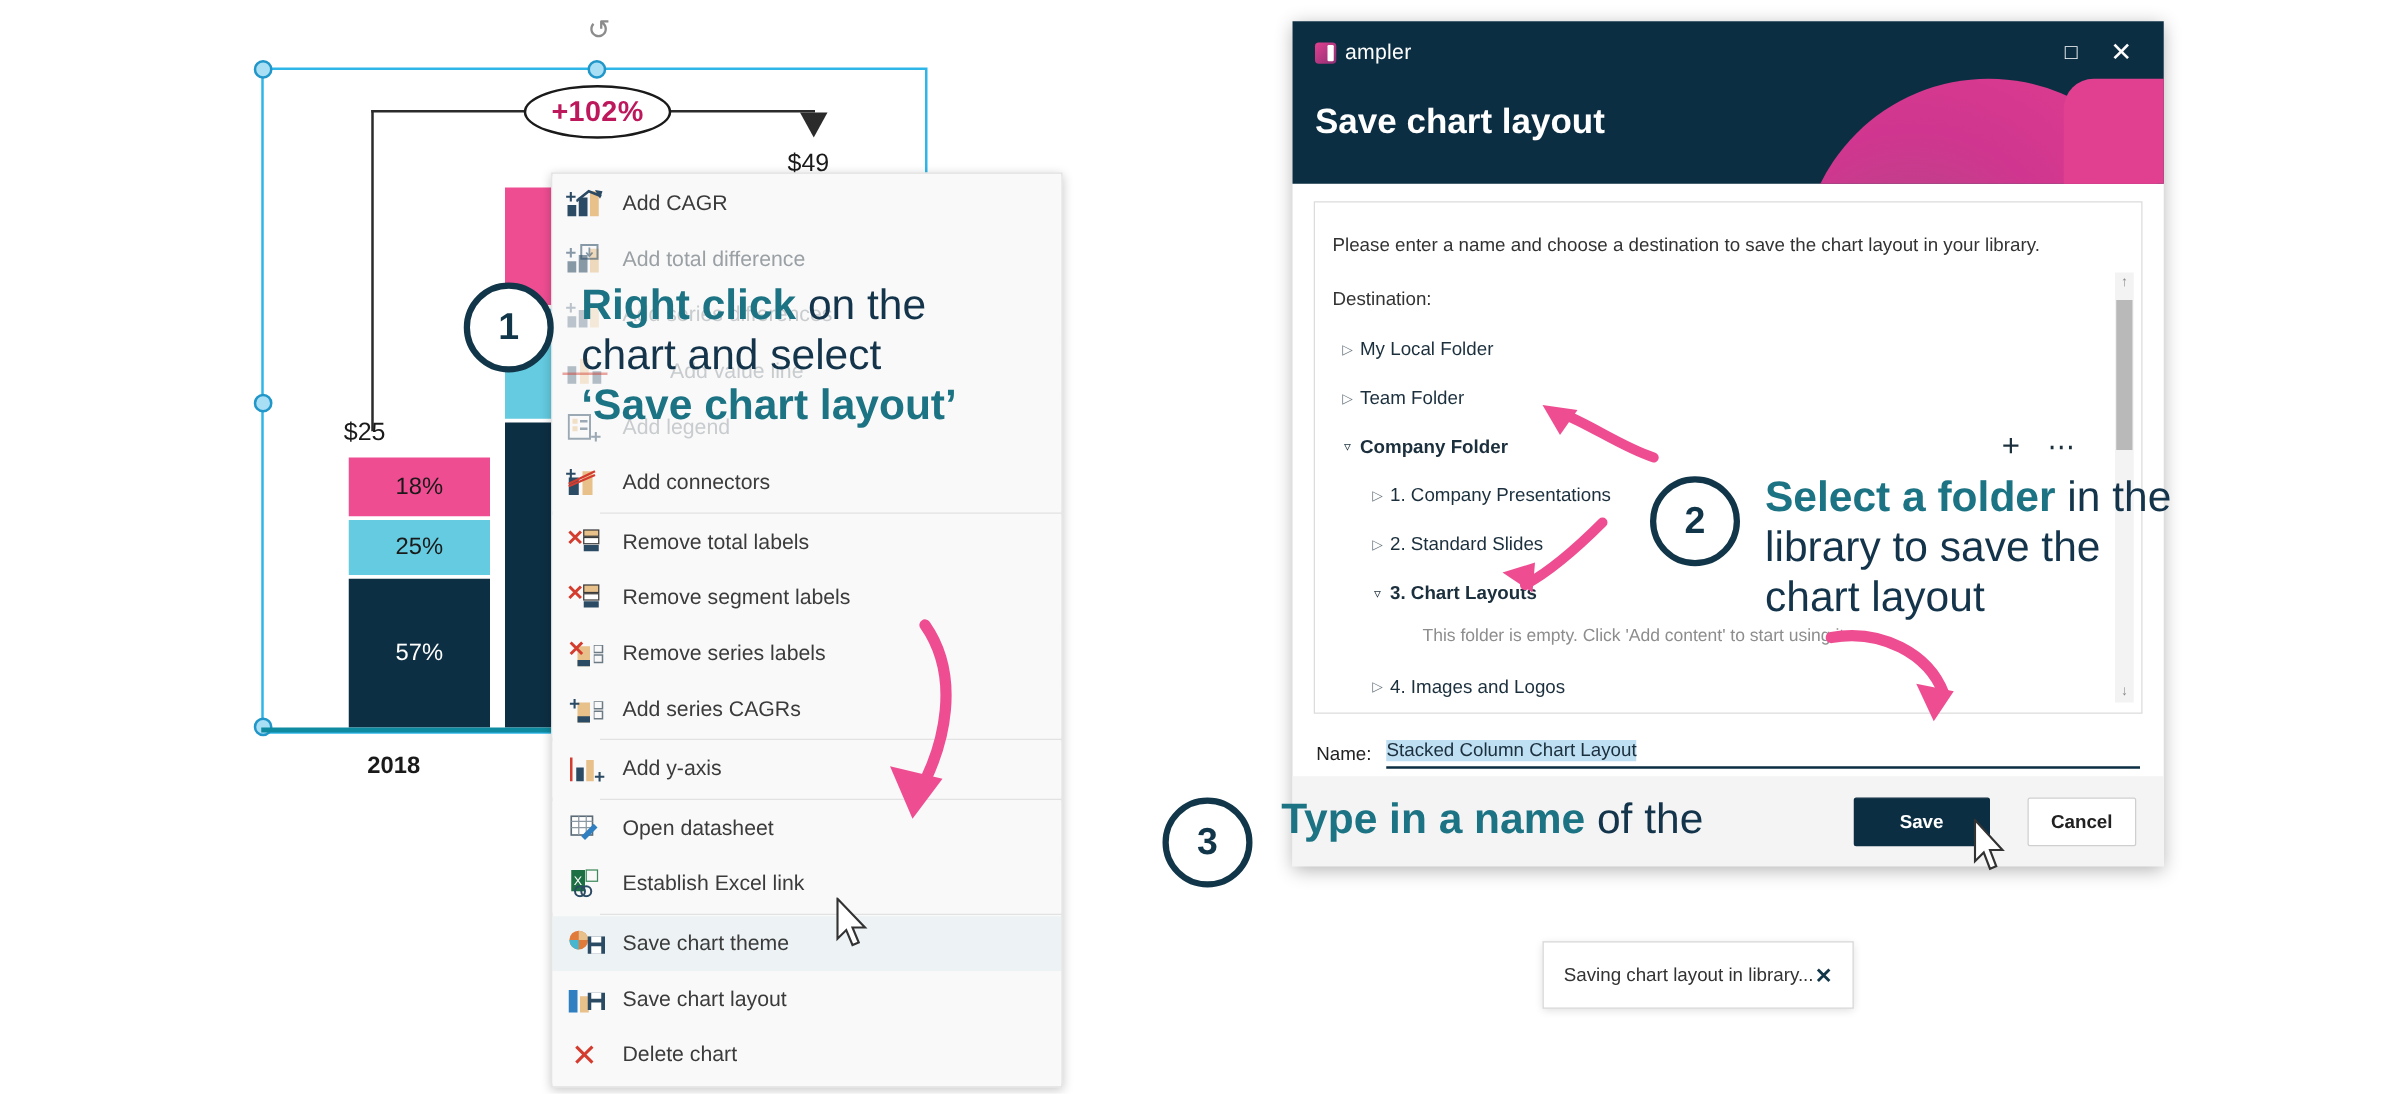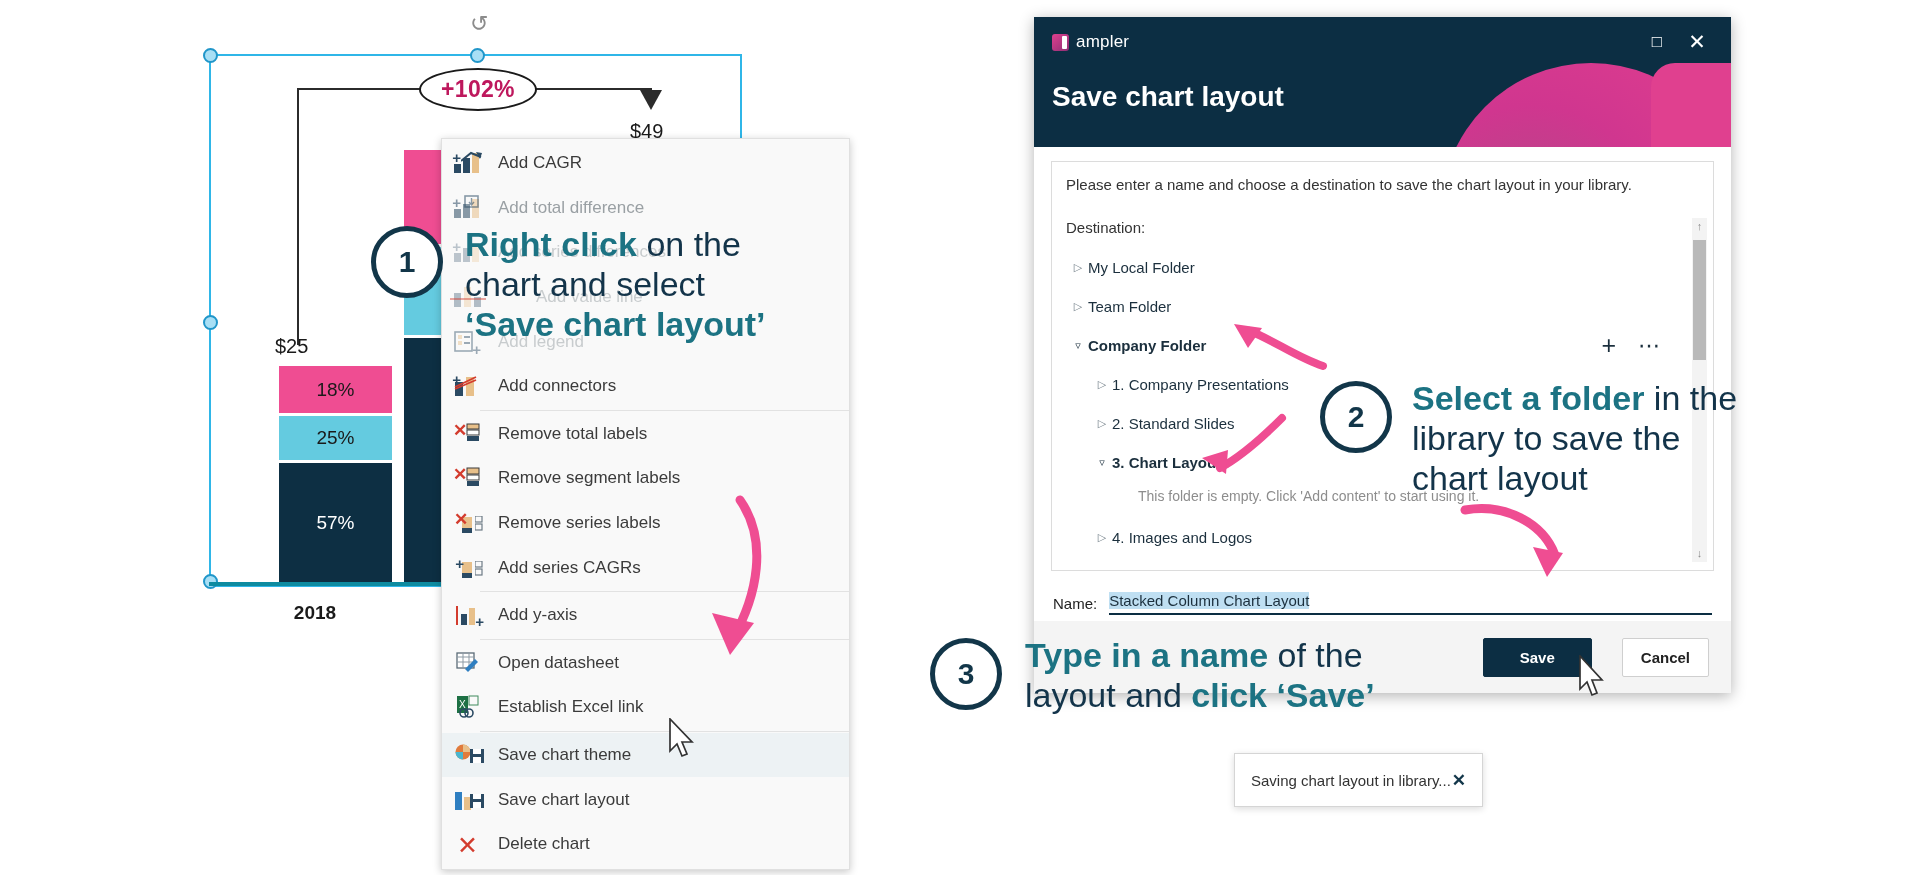--- a/index.html
+++ b/index.html
@@ -181,21 +181,21 @@
     display: flex; align-items: center; justify-content: center;
   }
   .win-max { right: 60px; }
   .win-close { right: 20px; font-size: 21px; }
 
   .dlg-body { position: relative; padding: 14px 17px 0 17px; height: 553px; }
   .dlg-card {
     position: relative; border: 1px solid #dcdcdc; background: #fff;
     height: 410px; padding: 14px 12px 0 14px; overflow: hidden;
   }
-  .dlg-intro { font-size: 15px; color: #333; }
+  .dlg-intro { font-size: 15px; color: #333; margin-top: 12px; }
   .dlg-dest-label { font-size: 15px; color: #333; margin-top: 26px; }
 
   .tree { margin-top: 12px; position: relative; }
   .tree-row {
     display: flex; align-items: center; height: 39px;
     font-size: 15px; color: #1b2f3d;
   }
   .tw-chev {
     width: 20px; flex: 0 0 20px; text-align: center;
     font-size: 11px; color: #6f7c85;
@@ -631,20 +631,19 @@
     <div><b>Select a folder</b><span> in the</span></div>
     <div>library to save the</div>
     <div>chart layout</div>
   </div>
 </div>
 
 <div class="callout">
   <div class="circle-num" style="left:930px; top:638px; width:72px; height:72px;">3</div>
   <div class="callout-text" style="left:1025px; top:635px; width:430px;">
     <div><b>Type in a name</b><span> of the</span></div>
-    <div><span>layout and </span><b>click ‘Save’</b></div>
   </div>
 </div>
 
 <div id="toast">
   <span class="toast-text">Saving chart layout in library...</span>
   <span class="toast-close">✕</span>
 </div>
 
 </body></html>

